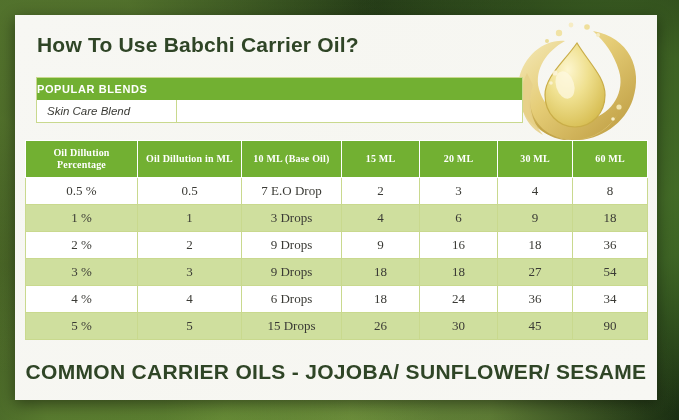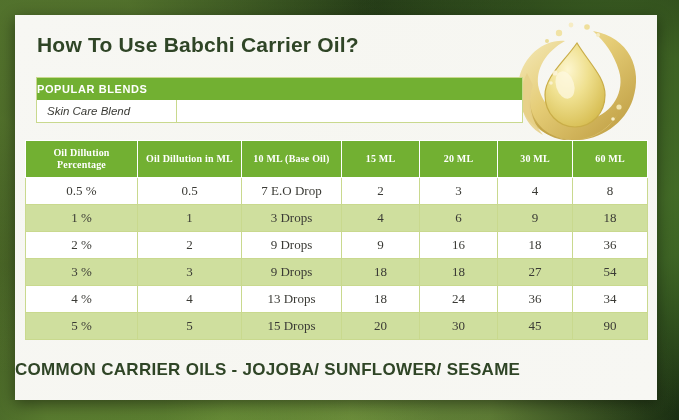--- a/index.html
+++ b/index.html
@@ -80,22 +80,22 @@
     font-size:13px;color:#3a3a35;text-align:center;
     padding:5px 2px;
     border:1px solid #c9d98e;
     background:#ffffff;
     white-space:nowrap;
   }
   .dtable tr.alt td{background:#cfdf9e;}
 
   .footer{
     position:absolute;left:0;right:0;top:345px;
-    text-align:left;
-    font-size:17px;font-weight:bold;color:#2f4526;
+    text-align:center;
+    font-size:21px;font-weight:bold;color:#2f4526;
     letter-spacing:.3px;
   }
 </style>
 </head>
 <body>
 
 <div id="root">
 
   <div class="bg">
     <div class="dark"></div>
@@ -207,31 +207,31 @@
           <td>3</td>
           <td>9 Drops</td>
           <td>18</td>
           <td>18</td>
           <td>27</td>
           <td>54</td>
         </tr>
         <tr>
           <td>4 %</td>
           <td>4</td>
-          <td>13 Drops</td>
+          <td>6 Drops</td>
           <td>18</td>
           <td>24</td>
           <td>36</td>
           <td>34</td>
         </tr>
         <tr class="alt">
           <td>5 %</td>
           <td>5</td>
           <td>15 Drops</td>
-          <td>20</td>
+          <td>26</td>
           <td>30</td>
           <td>45</td>
           <td>90</td>
         </tr>
       </tbody>
     </table>
 
     <div class="footer">COMMON CARRIER OILS - JOJOBA/ SUNFLOWER/ SESAME</div>
   </div>
 </div>

